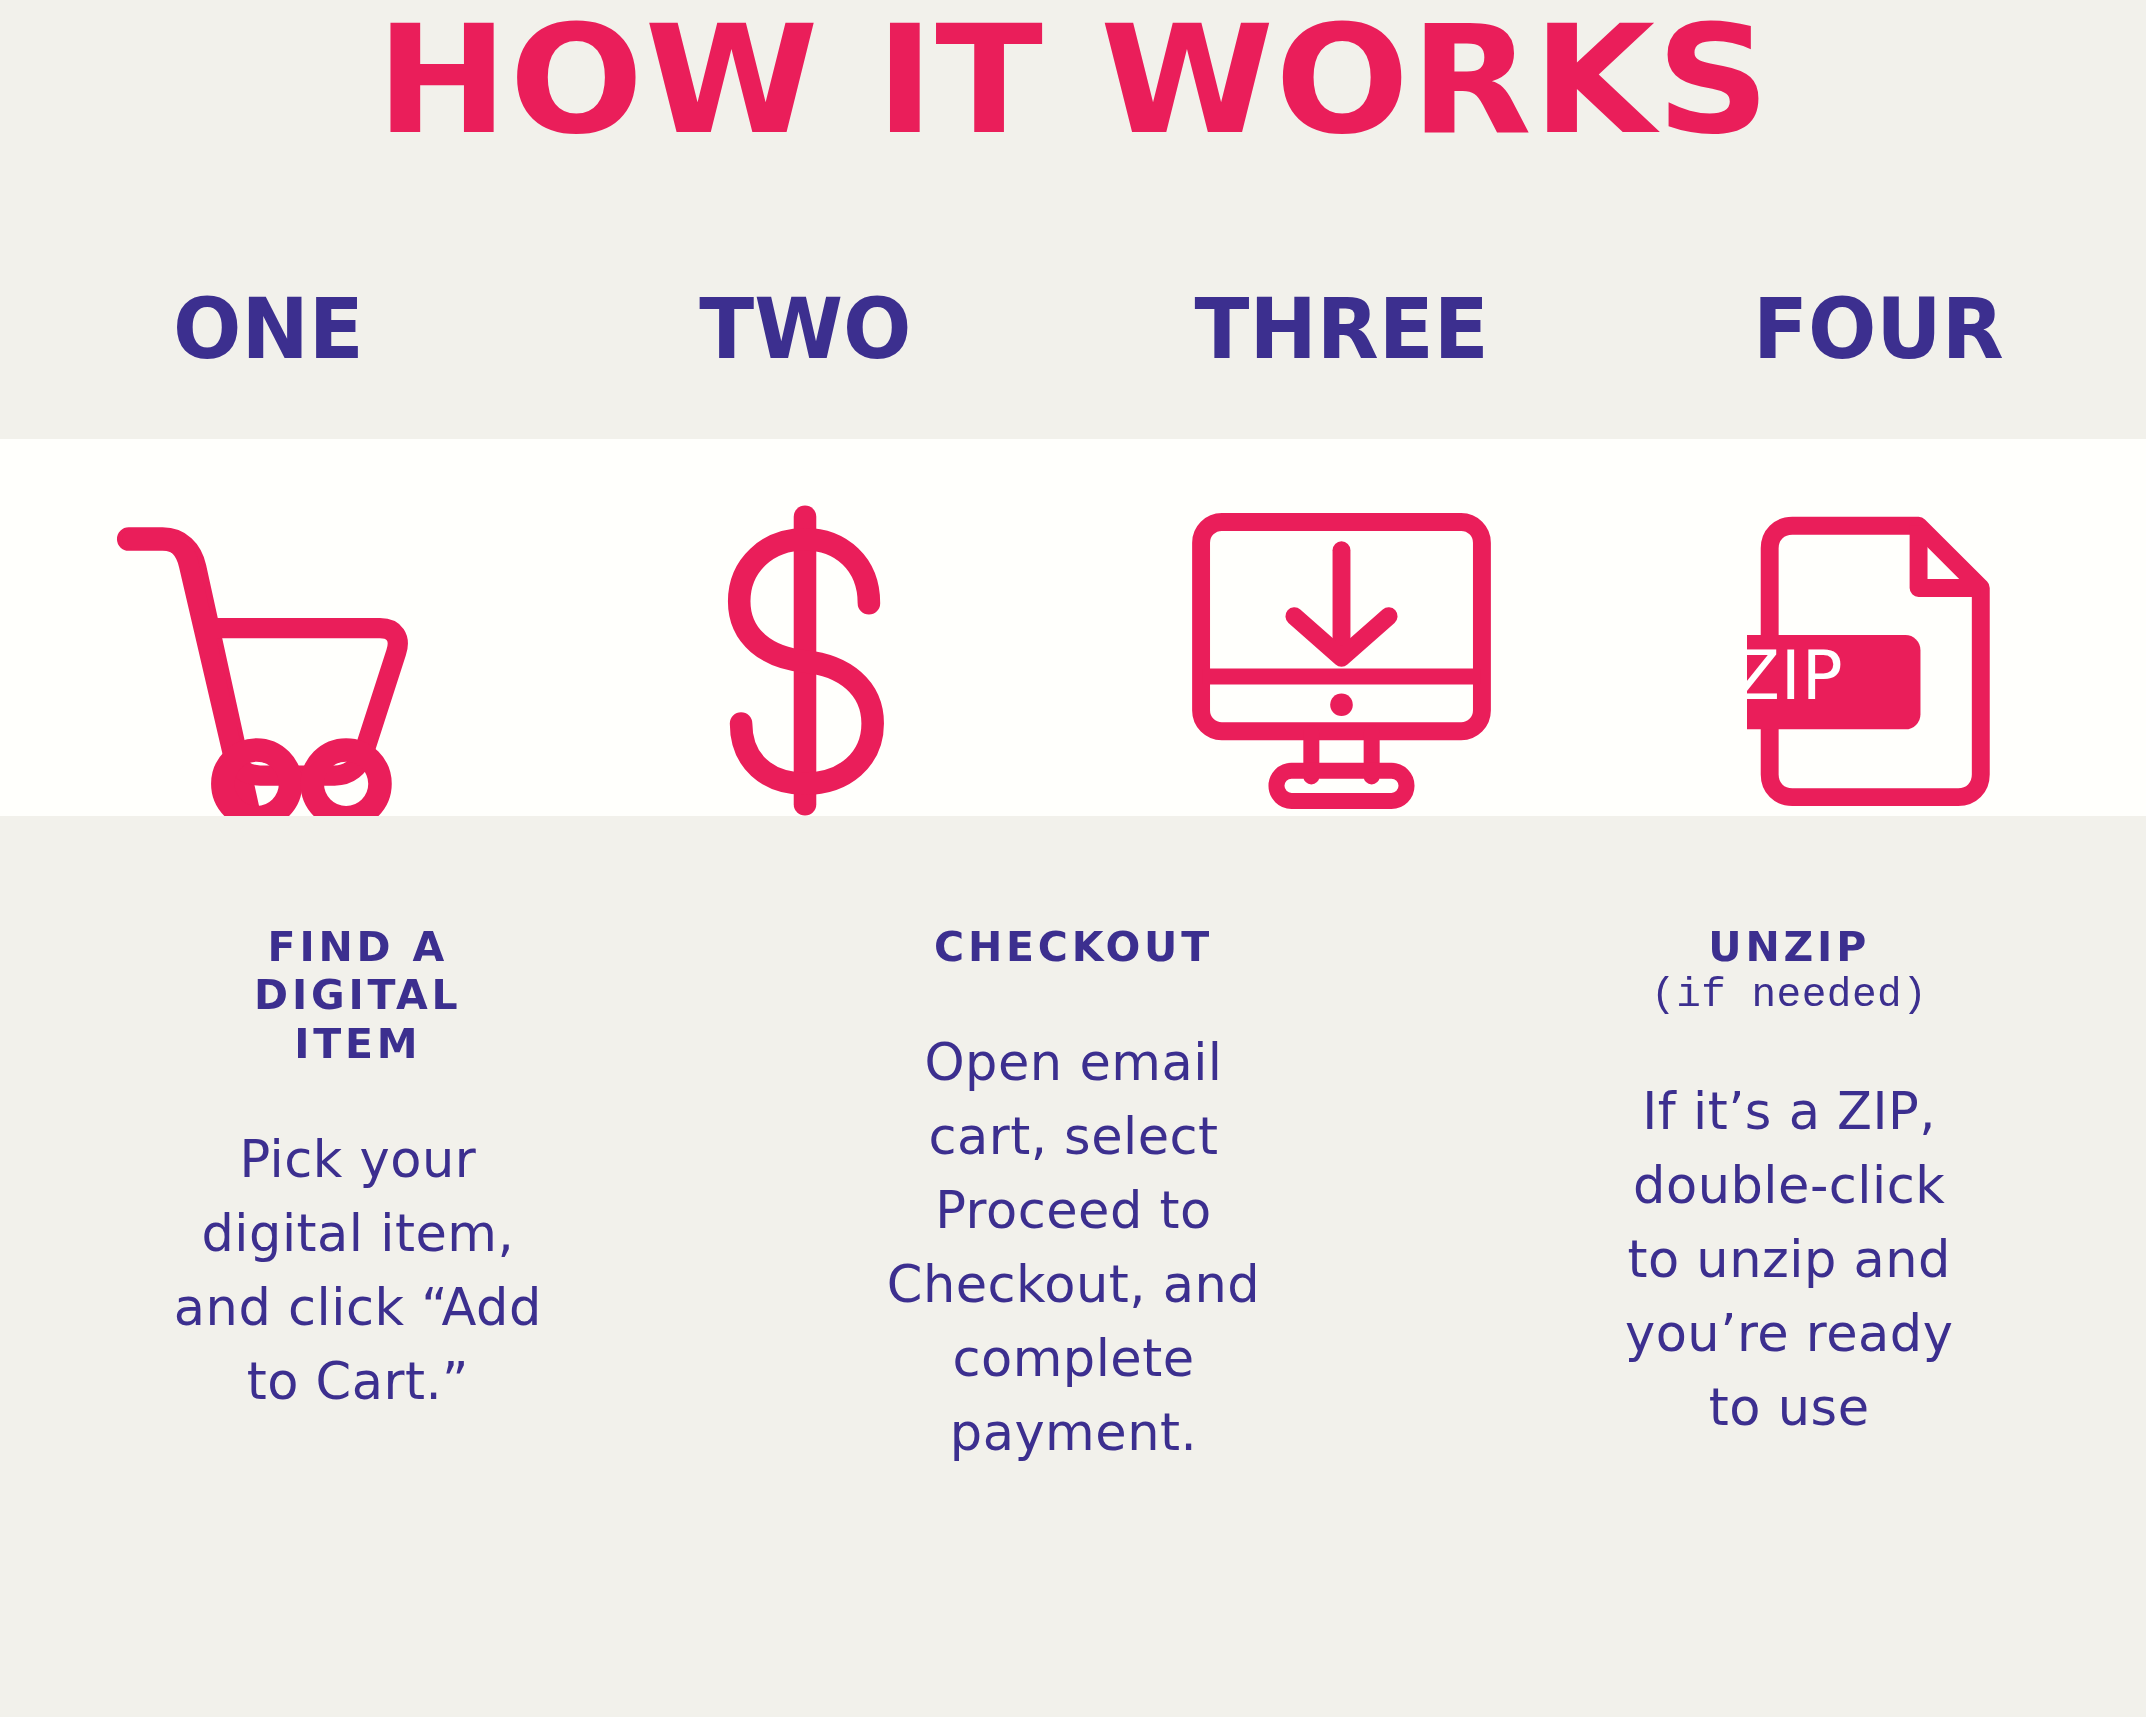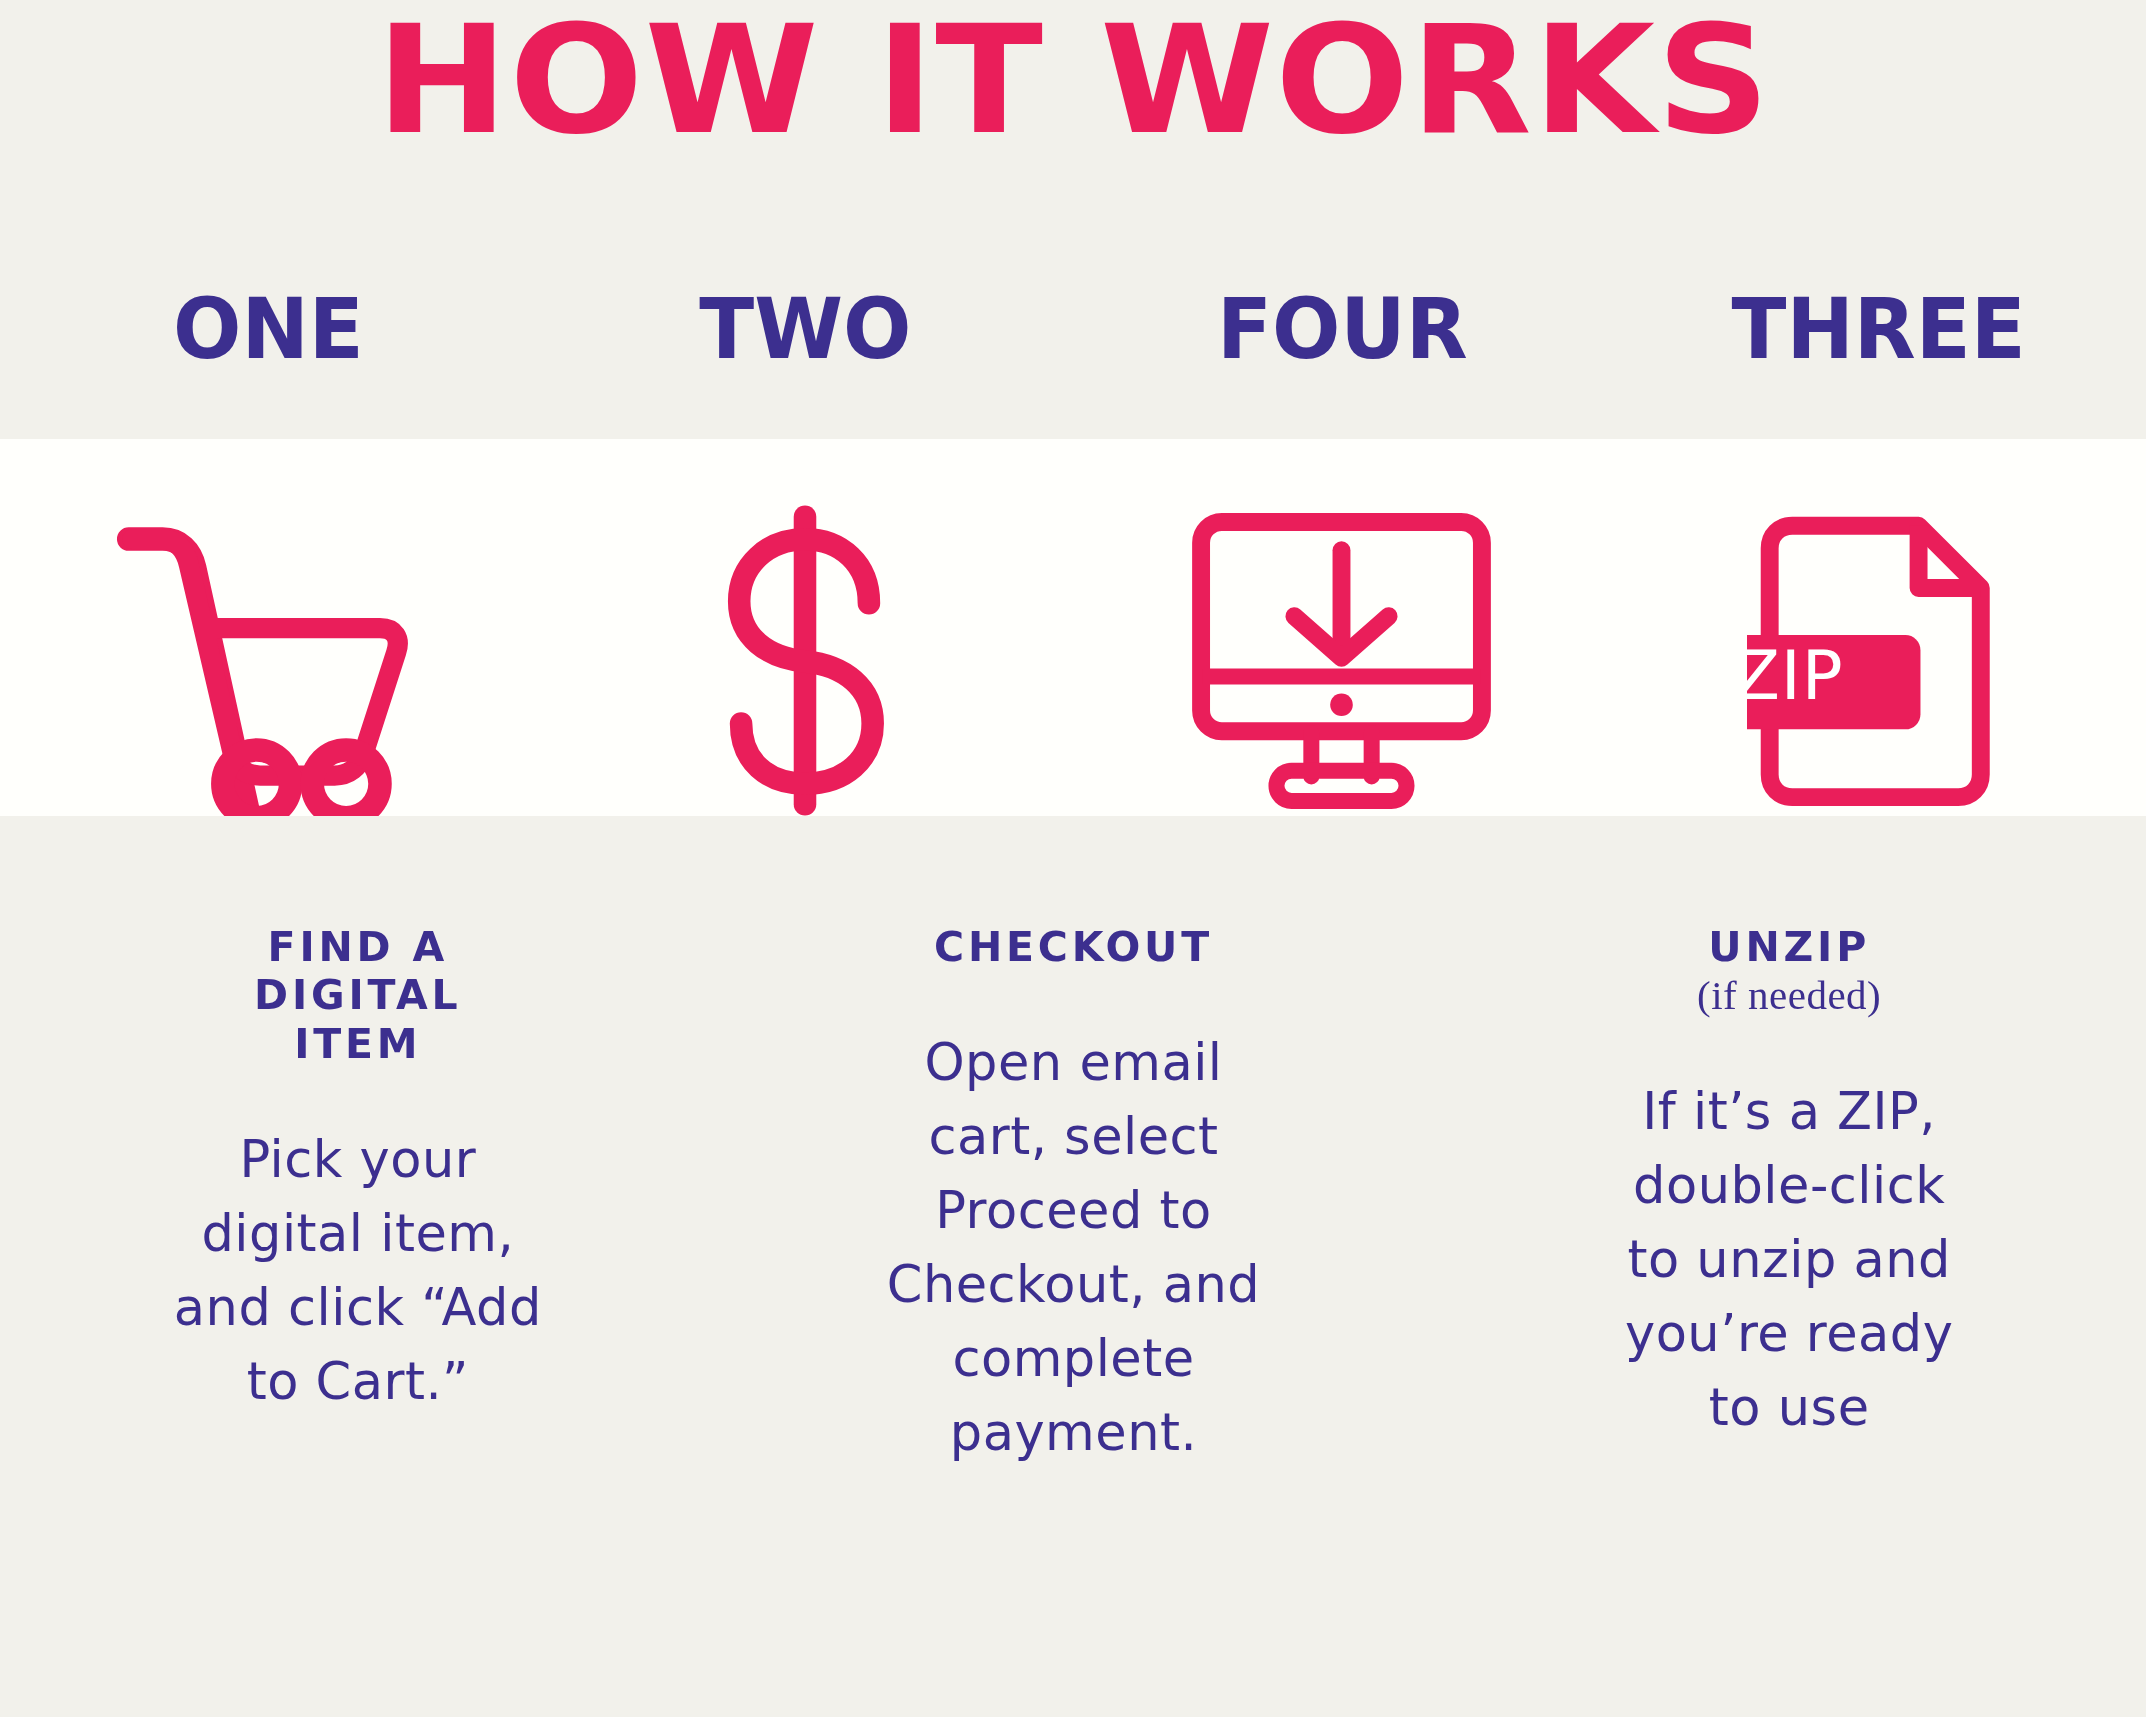--- a/index.html
+++ b/index.html
@@ -99,21 +99,21 @@
   .col-heading {
     font-family: "DejaVu Sans", sans-serif;
     font-weight: 700;
     font-size: 41px;
     line-height: 1.18;
     letter-spacing: 3.8px;
     color: #3c2f8f;
     white-space: pre-line;
   }
   .col-subheading {
-    font-family: Liberation Serif, serif;
+    font-family: Liberation Mono, monospace;
     font-weight: 400;
     font-size: 41px;
     line-height: 1.18;
     letter-spacing: 0.5px;
     color: #3c2f8f;
   }
   .col-body {
     margin-top: 55px;
     font-family: "DejaVu Sans", sans-serif;
     font-weight: 400;
@@ -139,24 +139,24 @@
   <div class="title">HOW IT WORKS</div>
 
   <div class="numbers-row">
     <div class="num-cell">
       <span class="num-label">ONE</span>
     </div>
     <div class="num-cell">
       <span class="num-label">TWO</span>
     </div>
     <div class="num-cell">
+      <span class="num-label">THREE</span>
+    </div>
+    <div class="num-cell">
       <span class="num-label">FOUR</span>
-    </div>
-    <div class="num-cell">
-      <span class="num-label">THREE</span>
     </div>
   </div>
 
   <div class="icon-band">
 
     <div class="icon-cell">
       <span>
         <svg width="320" height="311" viewBox="0 0 340 330" fill="none">
           <path d="M22 36 H58 C76 36 88 48 92 66 L150 330" stroke="#ea1e5a" stroke-width="25" stroke-linecap="round" stroke-linejoin="round" fill="none" transform="translate(0,0)"></path>
           <path d="M22 36 H58 C78 36 88 50 92 68 L146 300 C150 318 162 328 180 328 H272 C290 328 302 318 308 300 L348 176 C354 158 346 146 328 146 H110" stroke="#ea1e5a" stroke-width="25" stroke-linecap="round" stroke-linejoin="round" fill="none" transform="scale(0.86) translate(8,6)"></path>

